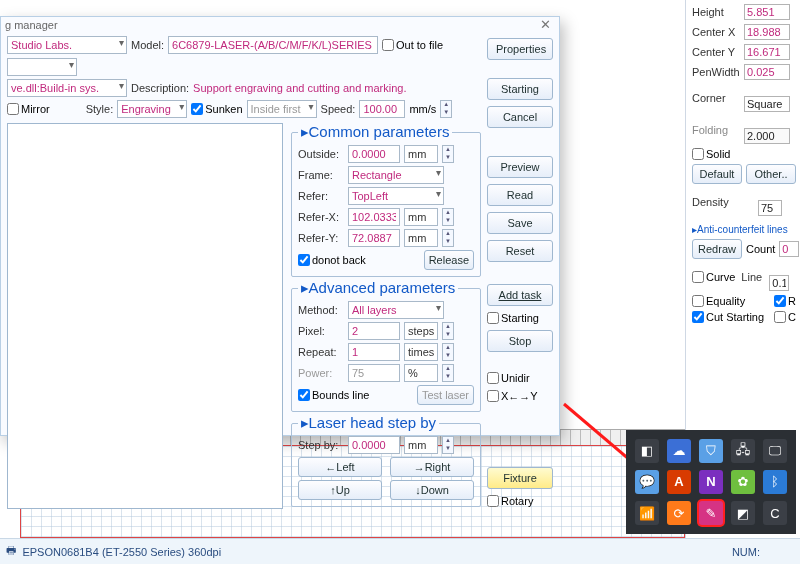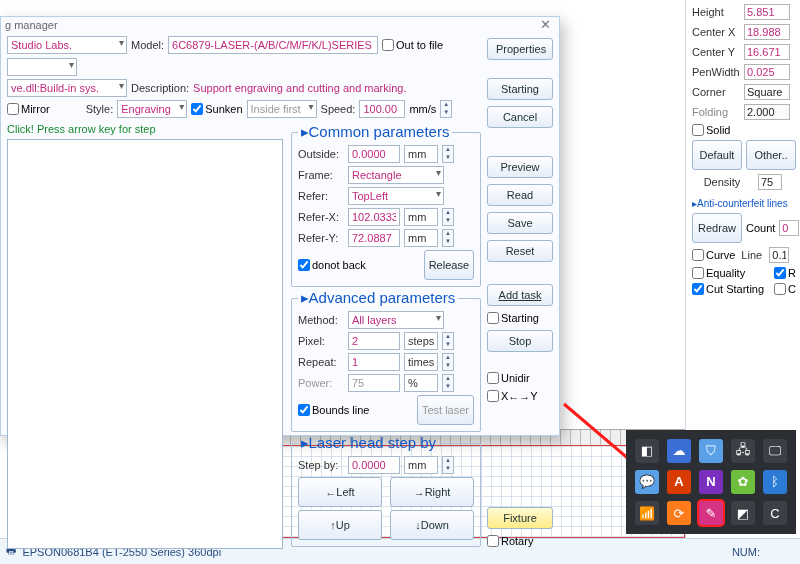--- a/index.html
+++ b/index.html
@@ -69,21 +69,21 @@
     position:relative;}
   .select-wrap { position:relative; display:inline-block;}
   .select-wrap::after{ content:"\25BE"; position:absolute; right:3px; top:1px; pointer-events:none; font-size:10px; color:#666;}
   .btn {
     height:22px; min-width:60px;
     background:linear-gradient(#fdfdff,#e6eef9);
     border:1px solid #9fb7cf; border-radius:3px;
     font-size:11px; color:#233; cursor:pointer;
     padding:0 8px;
   }
-  .btn.small { height:30px; min-width:50px; padding:0 4px;}
+  .btn.small { height:20px; min-width:50px; padding:0 4px;}
   .btn.highlight { background:linear-gradient(#fffbd0,#ffeb88); }
   fieldset.group {
     border:1px solid #aac0d8; border-radius:2px;
     margin:2px 0 2px 0; padding:4px 6px 6px 6px;
     display:flex; flex-direction:column; gap:3px;
   }
   fieldset.group > legend { color:#1259c7; font-size:15px; padding:0 3px; }
   fieldset.group > legend::before { content:"\25B8 "; color:#1259c7; }
   .mini-row { display:flex; align-items:center; gap:4px;}
   .spin {
@@ -112,21 +112,21 @@
     padding:4px 4px 4px 6px;
     display:flex; flex-direction:column; gap:4px;
     font-size:11px;
   }
   .props .pr { display:flex; align-items:center; gap:6px;}
   .props .pr .plabel { width:46px; color:#333;}
   .props .pr input.pval {
     width:46px; height:16px; border:1px solid #b3b3b3;
     font-size:11px; padding:0 2px; color:#c0297d;
   }
-  .props .pr input.pval.black { color:#222; }
+  .props .pr input.pval.black { color:#222;margin-top:12px; }
   .section-h {
     color:#1259c7; font-size:10px; margin-top:4px;
   }
   .section-h::before { content:"\25B8 "; }
   
   .arrow {
     position:absolute;
     left:560px; top:400px;
     pointer-events:none;
   }
@@ -196,21 +196,21 @@
   <div class="chk">
       <input type="checkbox" style="">
       <span>Solid</span>
     </div>
 
   <div class="pr" style="gap:4px">
     <button class="btn small">Default</button>
     <button class="btn small">Other..</button>
   </div>
   <div class="pr">
-      <span class="plabel" style="text-align:center;width:60px">Density</span>
+      <span class="plabel" style="text-align:left;width:60px">Density</span>
     <input class="pval black" style="width: 24px;" value="75">
     </div>
 
   <div class="section-h">Anti-counterfeit lines</div>
   <div class="pr" style="gap:4px">
     <button class="btn small">Redraw</button>
     <span>Count</span>
     <input class="pval" style="width: 20px;" value="0">
   </div>
   <div class="pr">
@@ -286,21 +286,20 @@
         <input class="numin" style="width: 46px;" value="100.00">
         <span>mm/s</span>
         <div class="spin">
             <div>▲</div>
             <div>▼</div>
           </div>
       </div>
 
       <div class="lower-columns" style="flex:1">
         <div class="lower-left" style="display:flex;flex-direction:column">
-          <div class="hint-strip">Click! Press arrow key for step</div>
           <div class="preview-box"></div>
         </div>
 
         <div class="lower-right">
 
           <fieldset class="group">
             <legend>Common parameters</legend>
             <div class="mini-row">
                 <span class="lbl" style="width:46px">Outside:</span>
               <input class="numin" style="width: 52px;" value="0.0000">

